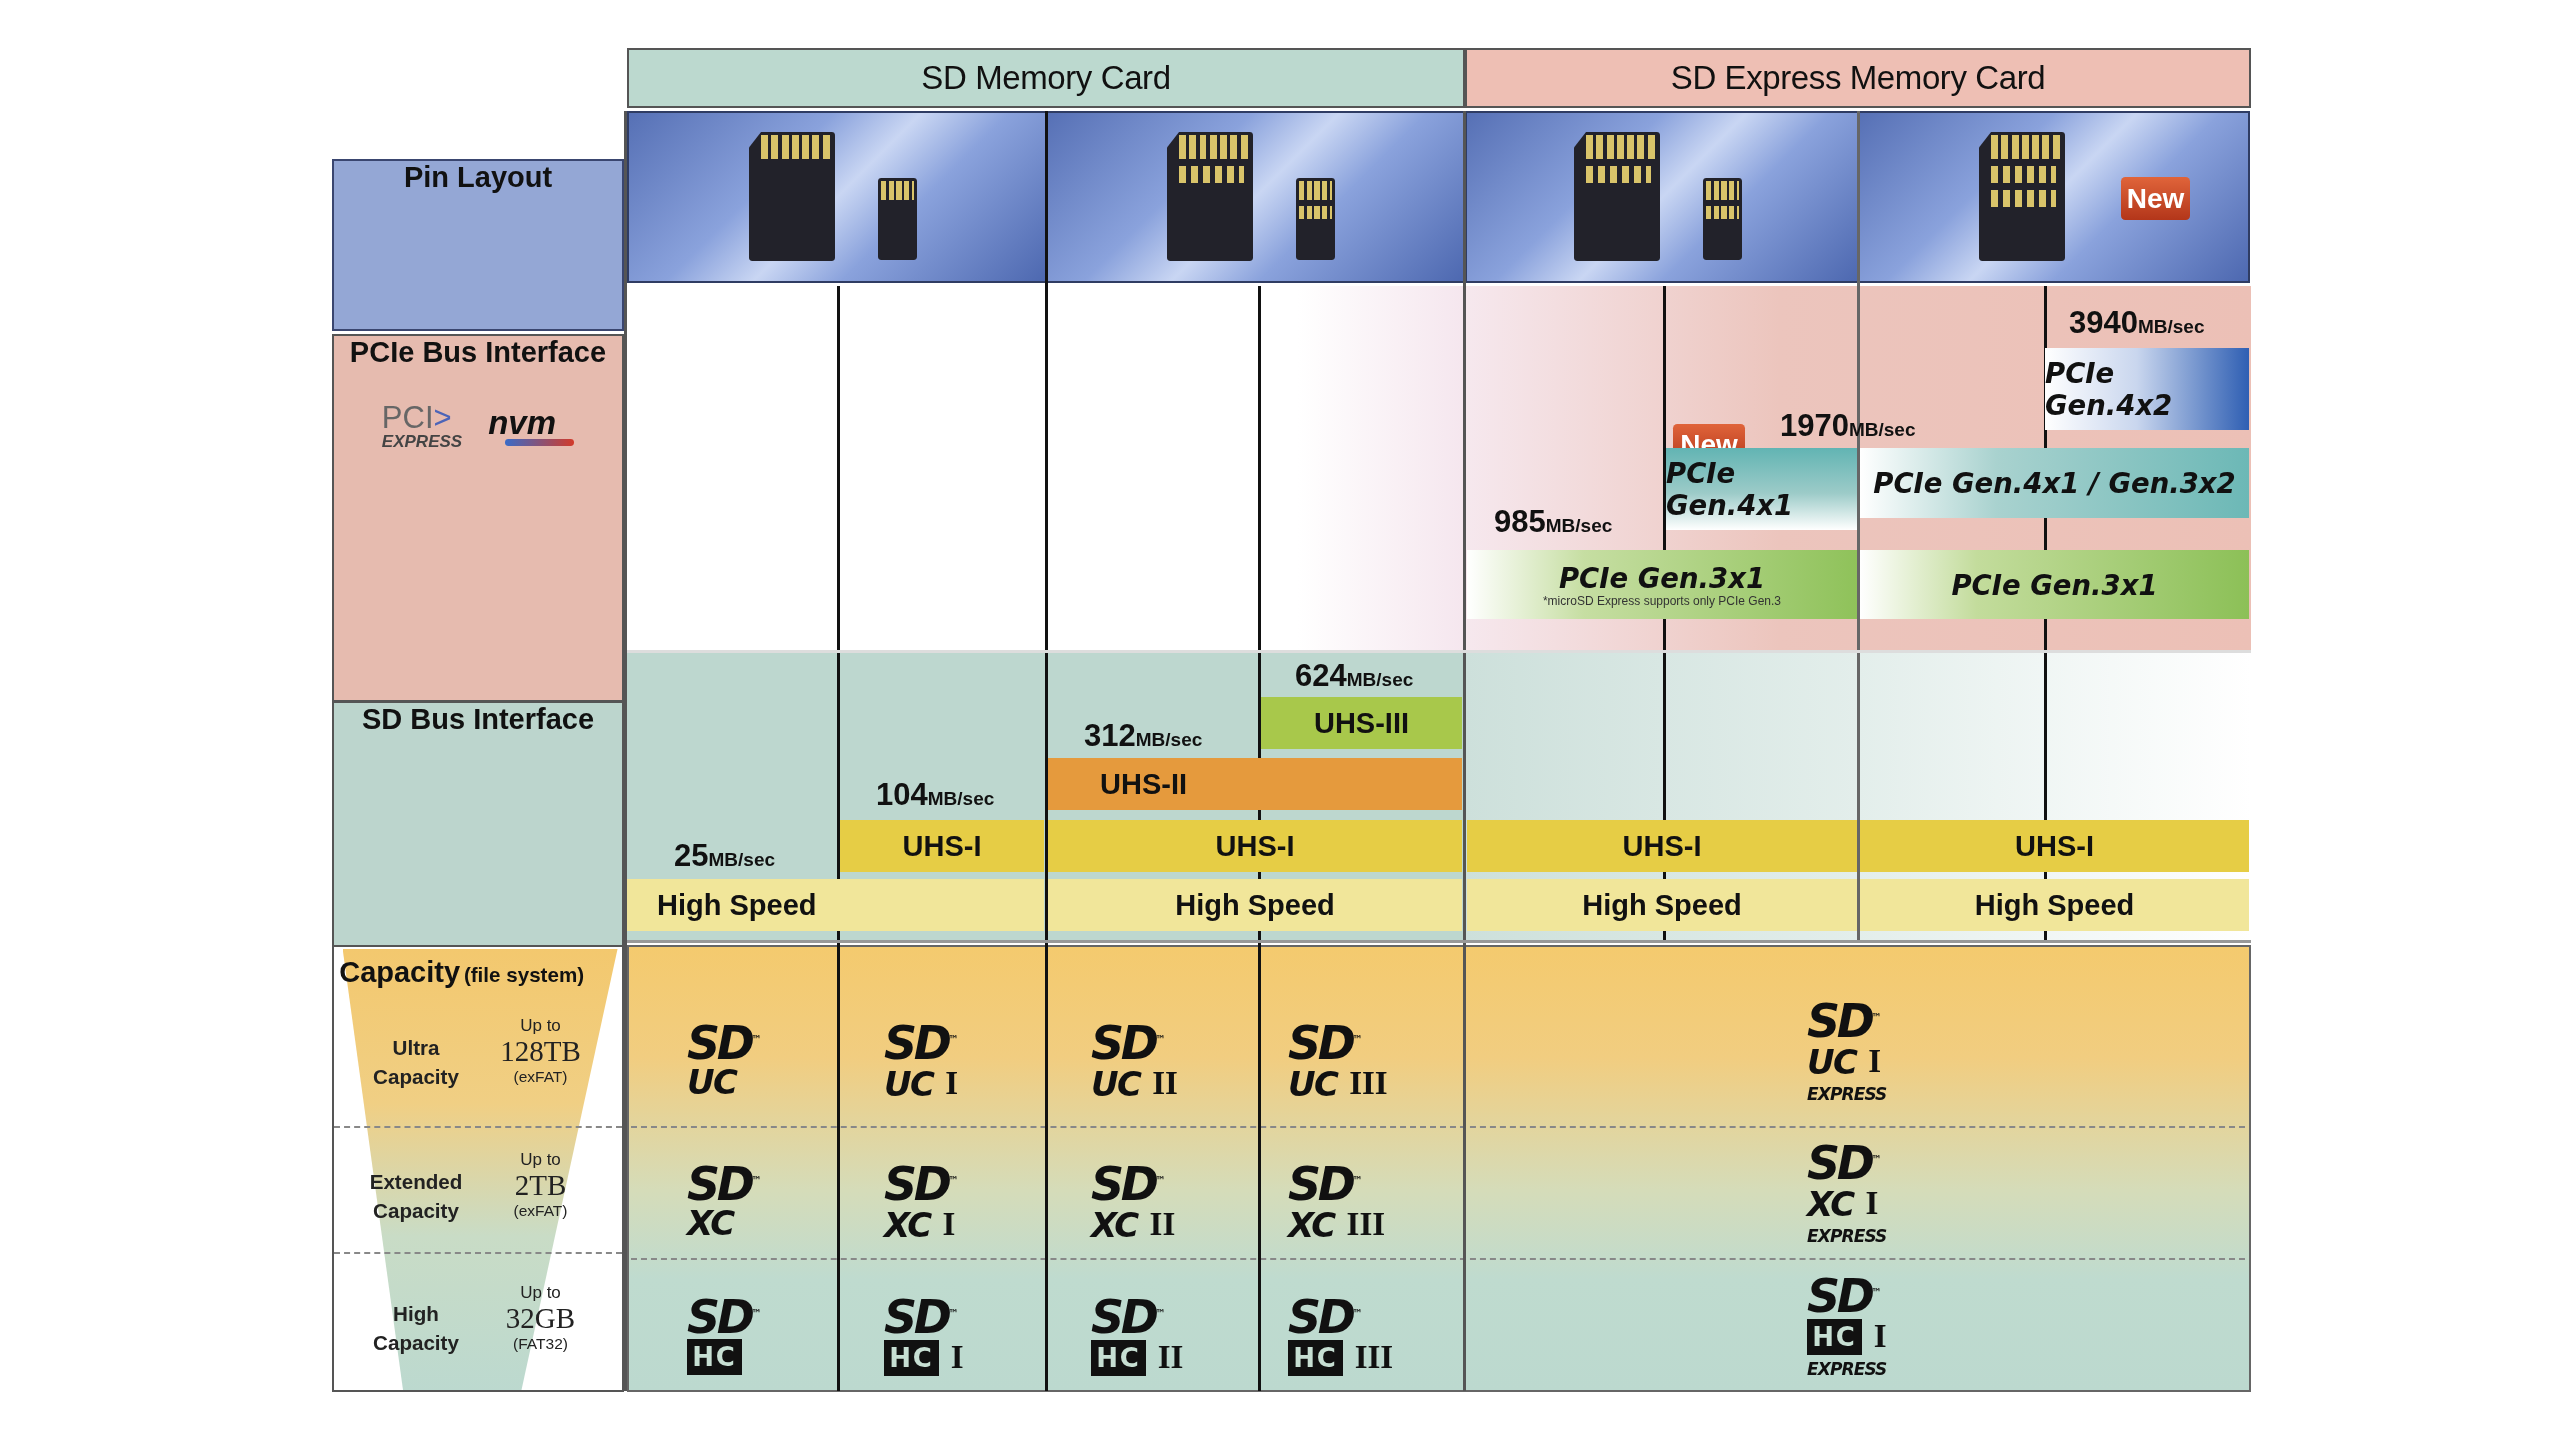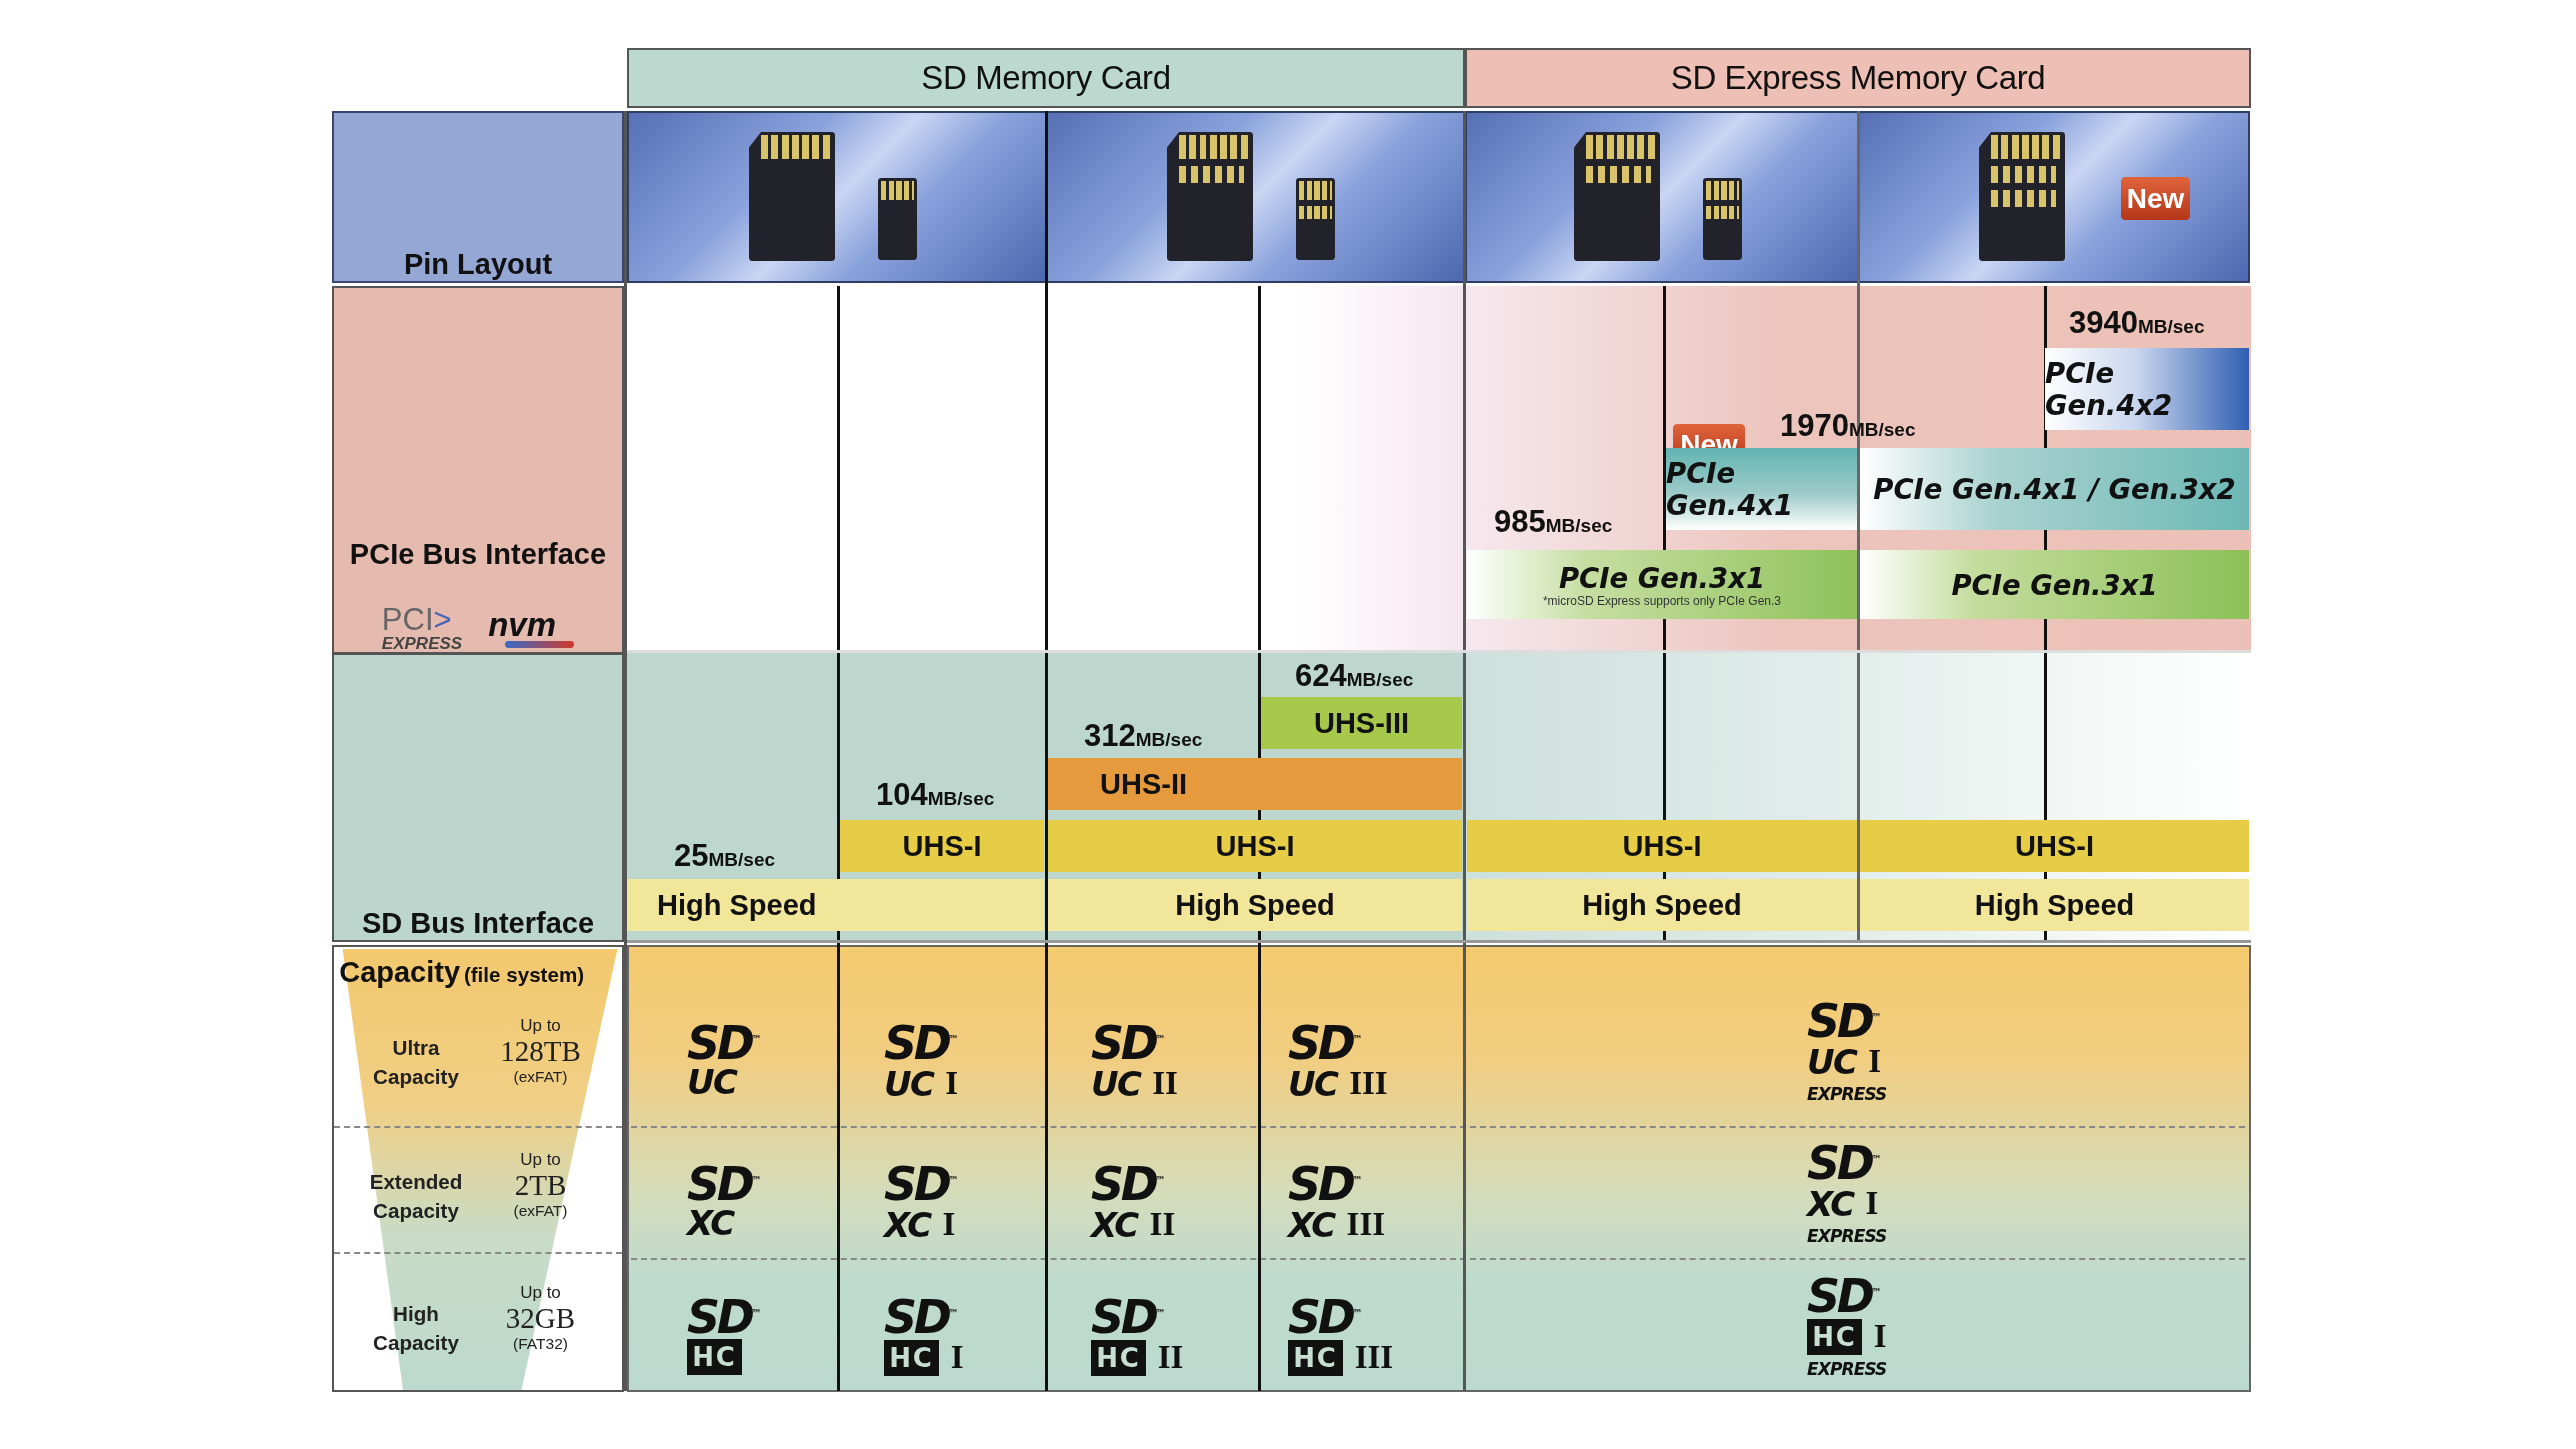--- a/index.html
+++ b/index.html
@@ -1,19 +1,19 @@
 <!DOCTYPE html>
 <html style="font-size:13.7px"><head>
 <meta charset="utf-8">
 <style>
   html,body{margin:0;padding:0;background:#fff;}
   body{width:2576px;height:1449px;position:relative;overflow:hidden;font-family:"Liberation Sans",sans-serif;}
   .abs{position:absolute;box-sizing:border-box;}
   .hdr{display:flex;align-items:center;justify-content:center;font-weight:normal;font-size:33px;color:#111;border:2.6px solid #555;letter-spacing:-0.4px;}
-  .lbl{display:flex;flex-direction:column;align-items:center;justify-content:flex-end;font-weight:bold;font-size:29px;color:#111;border:2.6px solid #555;}
+  .lbl{display:flex;flex-direction:column;align-items:center;justify-content:flex-start;font-weight:bold;font-size:29px;color:#111;border:2.6px solid #555;margin-top:48px;}
   .pinbg{background:linear-gradient(135deg,#5670b5 0%,#8aa2dc 35%,#c9d6f3 50%,#8aa2dc 65%,#4d68b0 100%);border:2.6px solid #2f3c63;}
   .card{position:absolute;background:#22222a;border-radius:3.4px;}
   .card.big{width:86px;height:129px;clip-path:polygon(14% 0,100% 0,100% 100%,0 100%,0 12%);}
   .card.small{width:39px;height:82px;}
   .pins{position:absolute;left:14%;right:4%;top:3.4px;height:24px;background:repeating-linear-gradient(90deg,#d9c46a 0 6.9px,#22222a 6.9px 10.3px);}
   .pins2{position:absolute;left:14%;right:10%;top:34px;height:17px;background:repeating-linear-gradient(90deg,#d9c46a 0 6.9px,#22222a 6.9px 12px);}
   .pins3{position:absolute;left:14%;right:10%;top:58px;height:17px;background:repeating-linear-gradient(90deg,#d9c46a 0 6.9px,#22222a 6.9px 12px);}
   .spins{position:absolute;left:3.4px;right:3.4px;top:3.4px;height:19px;background:repeating-linear-gradient(90deg,#d9c46a 0 5.2px,#22222a 5.2px 7.7px);}
   .spins2{position:absolute;left:3.4px;right:3.4px;top:27.5px;height:13.7px;background:repeating-linear-gradient(90deg,#d9c46a 0 5.2px,#22222a 5.2px 7.7px);}
   .new{position:absolute;background:linear-gradient(#e0643a,#b3361a);color:#fff;font-weight:bold;font-size:28px;border-radius:4.3px;display:flex;align-items:center;justify-content:center;}
@@ -165,21 +165,21 @@
     <span>PCIe Gen.4x2</span>
   </div>
 
 <div class="new" style="left:1673px;top:424px;width:72px;height:41px;">
     <span>New</span>
   </div>
 <div class="speed" style="left:1780px;top:408px;"><span>1970</span><small>MB/sec</small></div>
 <div class="bar pcie" style="left:1666px;top:448px;width:191px;height:82px;background:linear-gradient(0deg,#fff 0%,#9ccbc8 45%,#62b4b3 100%);">
     <span>PCIe Gen.4x1</span>
   </div>
-<div class="bar pcie" style="left:1860px;top:448px;width:389px;height:82px;background:linear-gradient(90deg,#fff 0%,#a9d2cf 35%,#6cb8b6 100%);">
+<div class="bar pcie" style="left:1860px;top:448px;width:389px;height:70px;background:linear-gradient(90deg,#fff 0%,#a9d2cf 35%,#6cb8b6 100%);">
     <span>PCIe Gen.4x1 / Gen.3x2</span>
   </div>
 
 <div class="speed" style="left:1494px;top:504px;"><span>985</span><small>MB/sec</small></div>
 <div class="bar" style="left:1467px;top:550px;width:390px;height:69px;flex-direction:column;background:linear-gradient(90deg,#fff 0%,#c6dea2 30%,#8fc25a 100%);">
   <span class="pcie">PCIe Gen.3x1</span>
   <span style="font-size:12px;font-weight:normal;color:#333;">*microSD Express supports only PCIe Gen.3</span>
 </div>
 <div class="bar pcie" style="left:1860px;top:550px;width:389px;height:69px;background:linear-gradient(90deg,#fff 0%,#c3dc9c 30%,#8cc057 100%);">
     <span>PCIe Gen.3x1</span>

